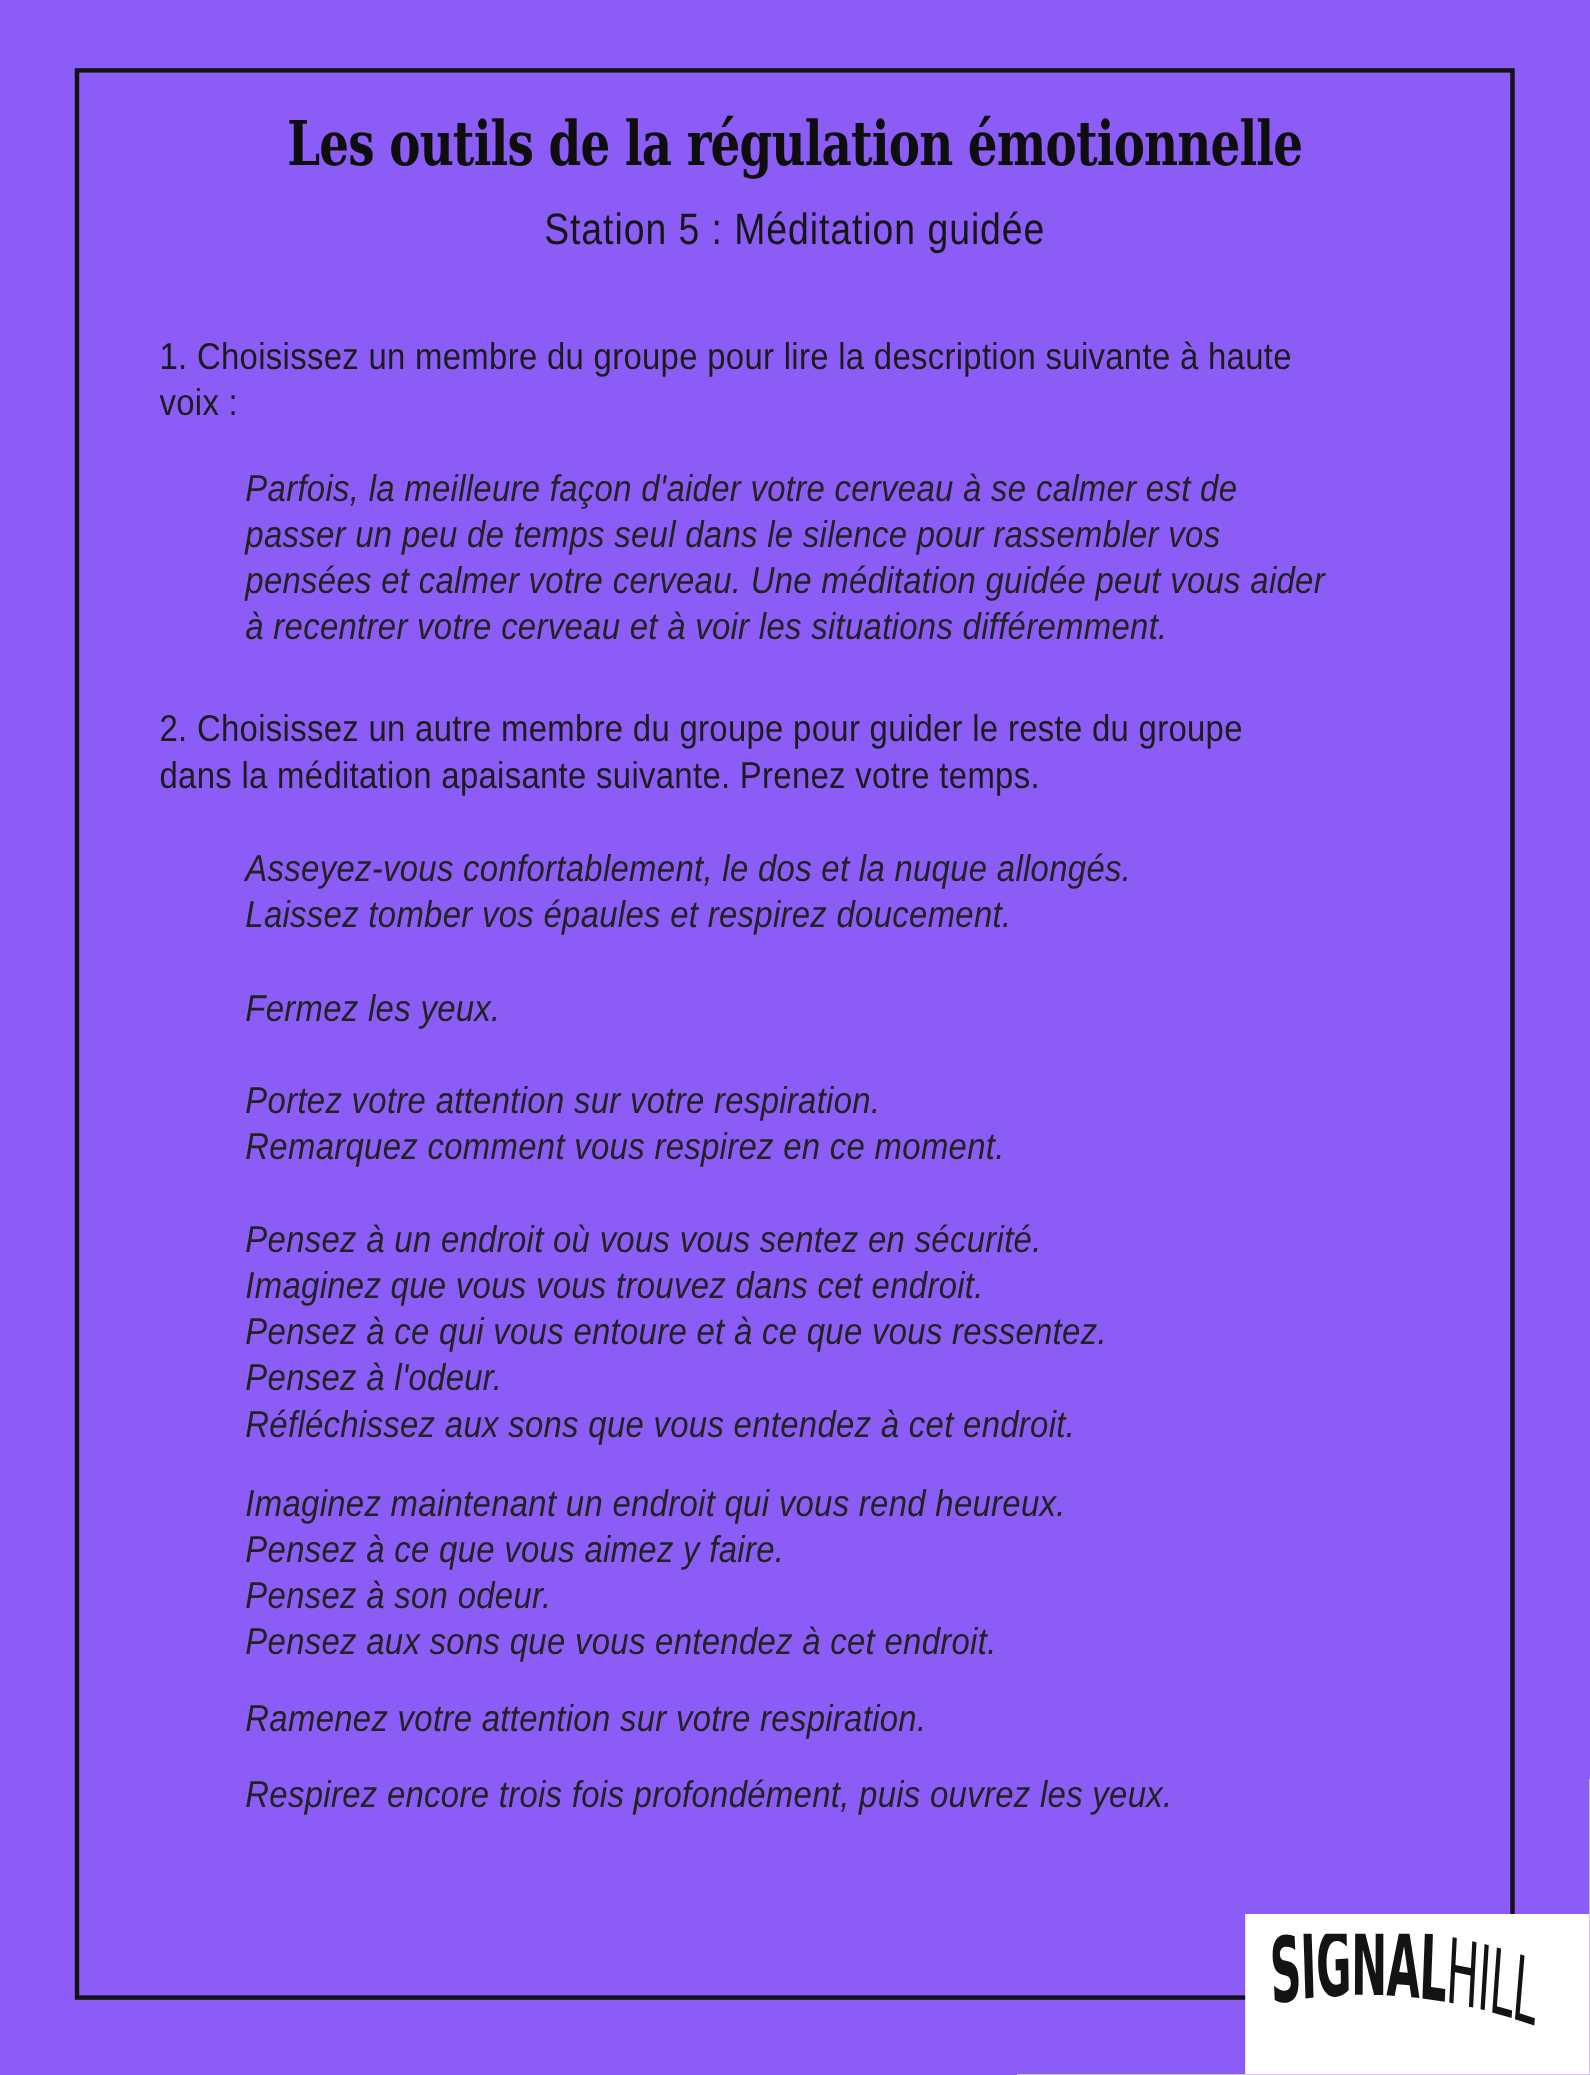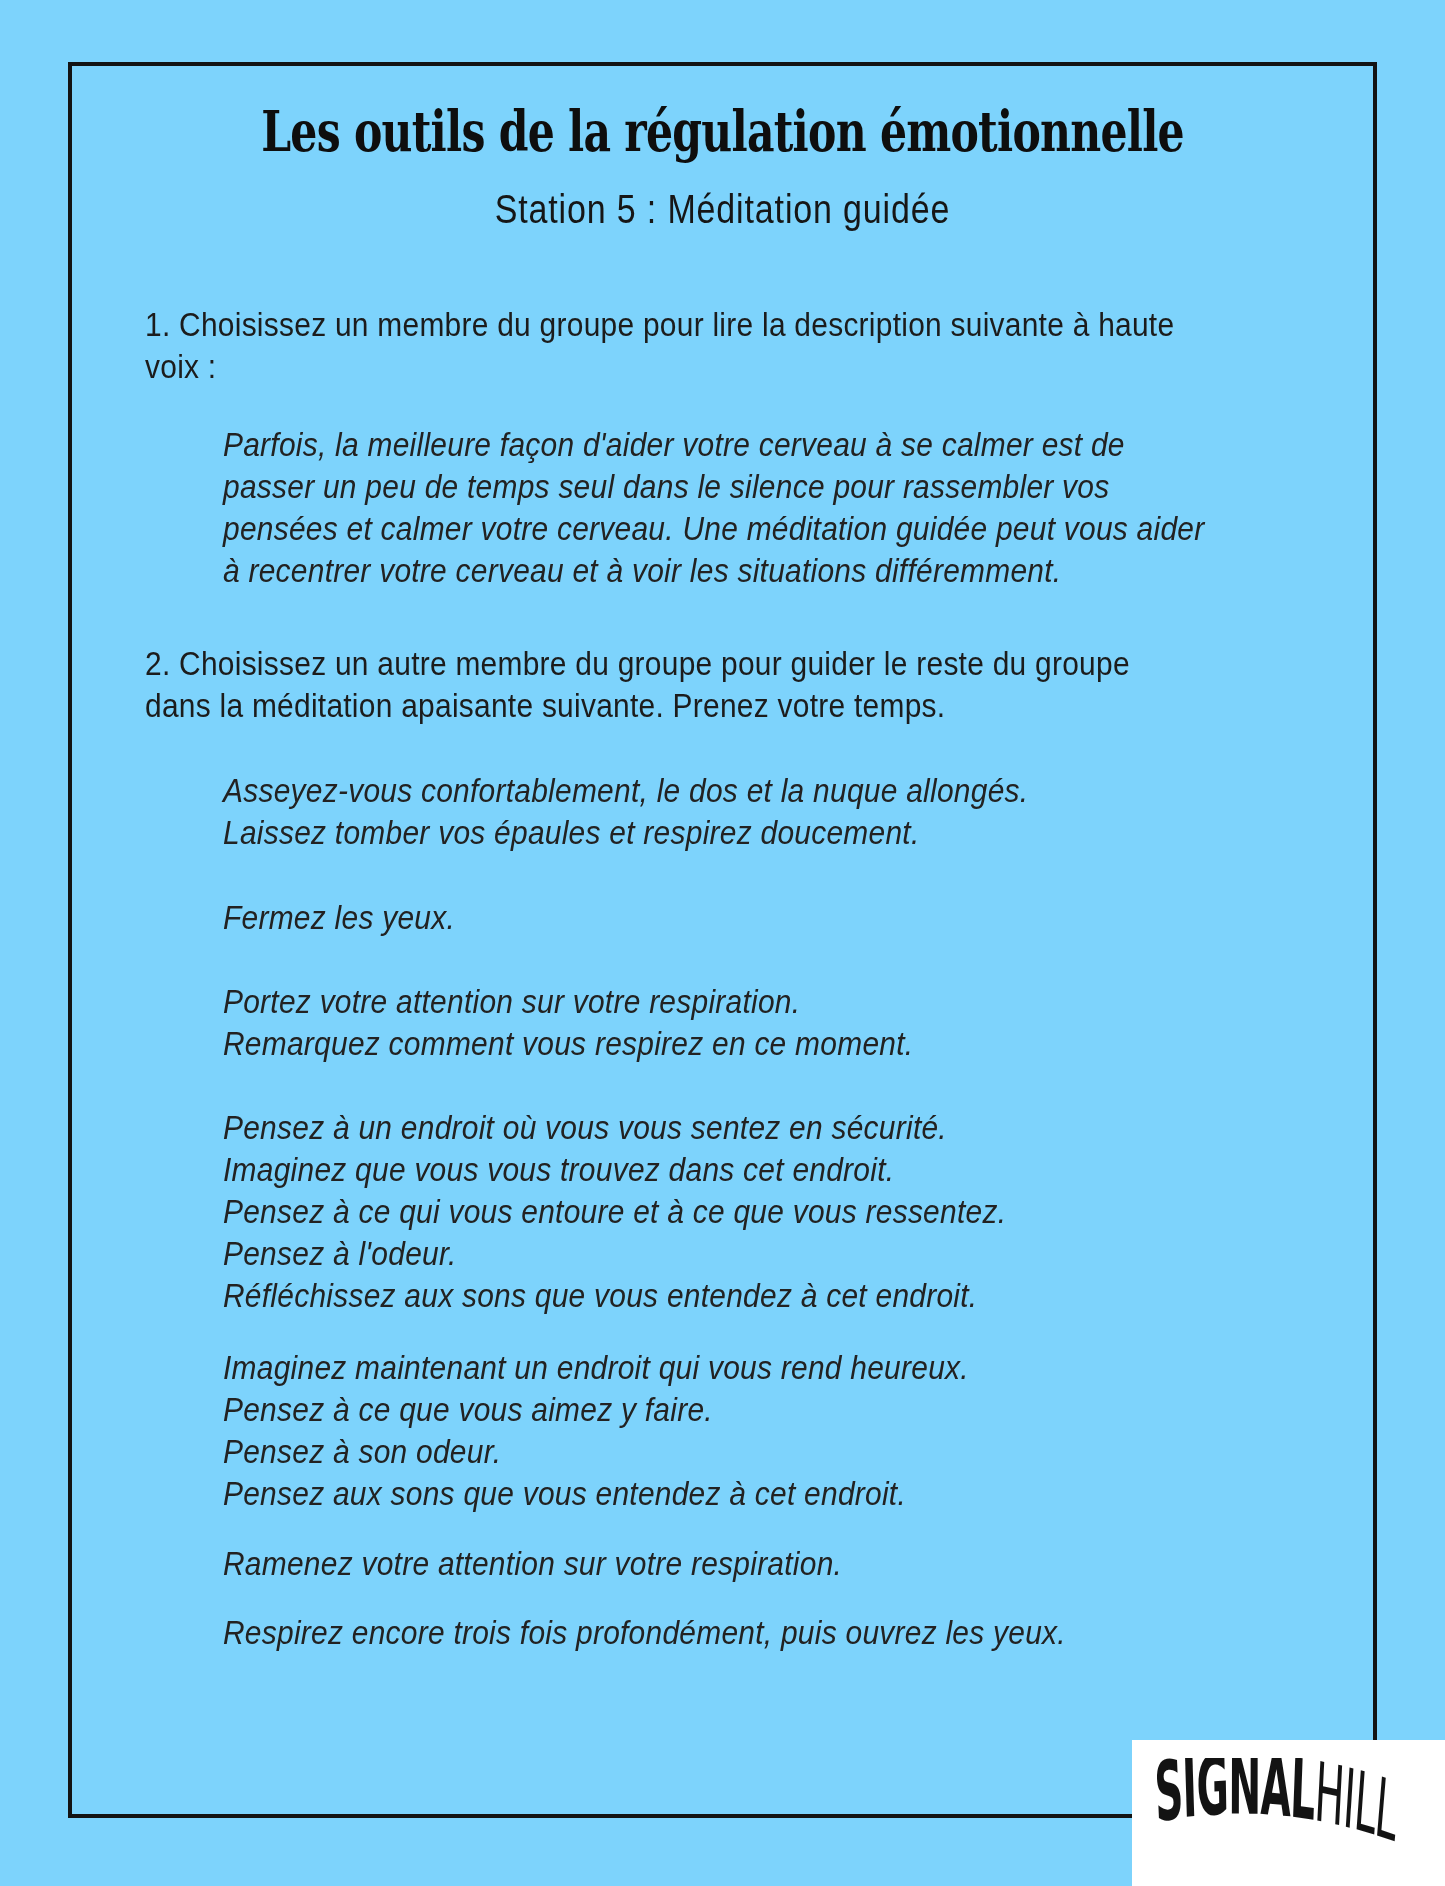--- a/index.html
+++ b/index.html
@@ -4,21 +4,21 @@
 <style>
   html, body {
     margin: 0;
     padding: 0;
     background: #ffffff;
   }
   .screen {
     position: relative;
     width: 1445px;
     height: 1886px;
-    background: #7dd3fc;
+    background: #8b5cf6;
     overflow: hidden;
     font-family: "Liberation Sans", sans-serif;
     color: #1c1c1c;
   }
   
   .frame {
     position: absolute;
     left: 68px;
     top: 62px;
     width: 1309px;

